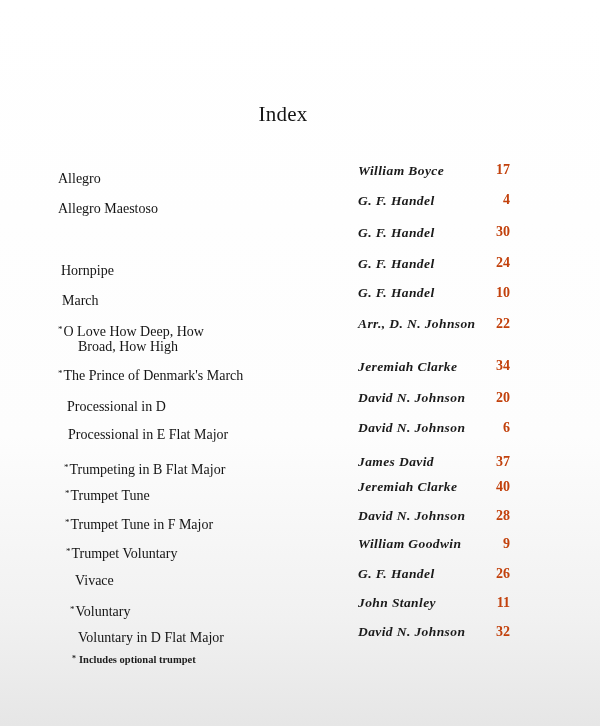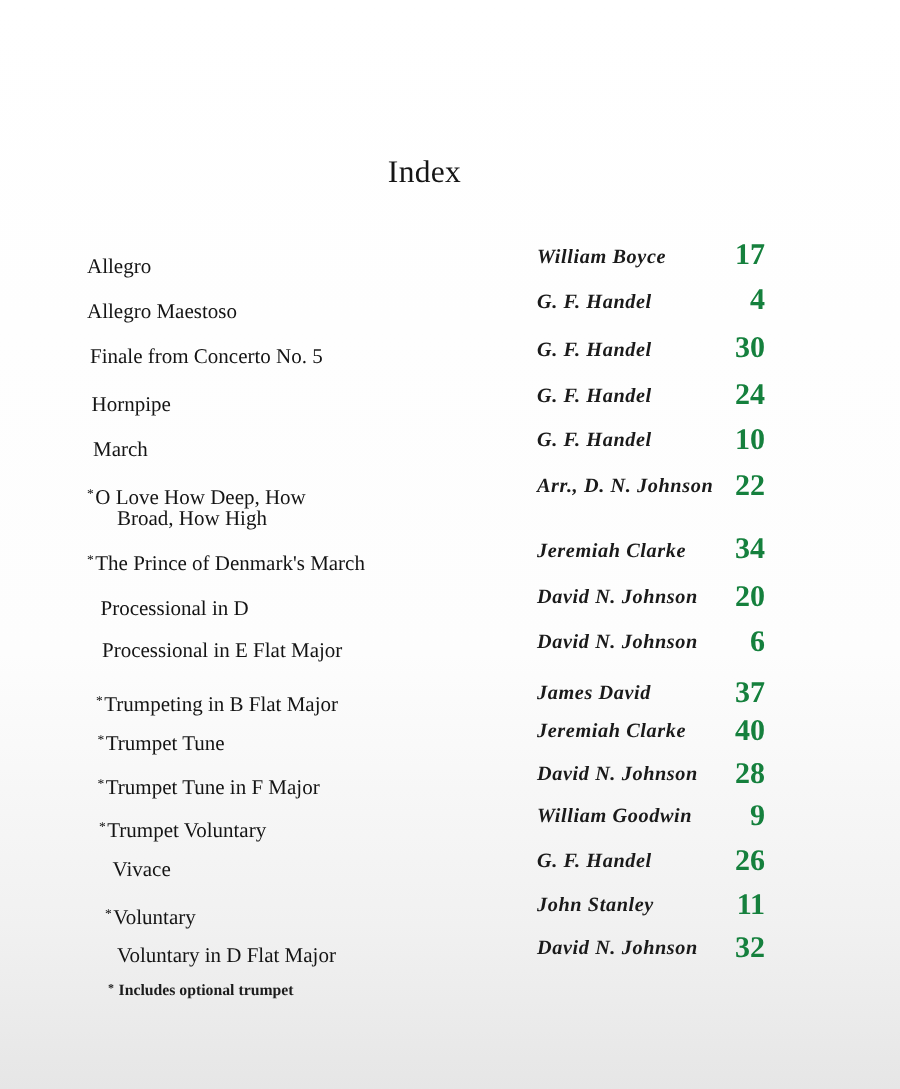--- a/index.html
+++ b/index.html
@@ -62,23 +62,23 @@
       color: #1a1a1a;
       white-space: nowrap;
     }
     .pageno {
       position: absolute;
       left: 470px;
       width: 40px;
       text-align: right;
       font-family: "Liberation Serif", "DejaVu Serif", serif;
       font-weight: bold;
-      font-size: 20px;
+      font-size: 14px;
       line-height: 18px;
-      color: #15803d;
+      color: #c2410c;
     }
     .footnote {
       position: absolute;
       top: 654px;
       left: 72px;
       font-family: "Liberation Serif", "DejaVu Serif", serif;
       font-weight: bold;
       font-size: 10.5px;
       color: #1c1c1c;
       white-space: nowrap;
@@ -102,21 +102,20 @@
     <div class="pageno" style="top:161px;">17</div>
   </div>
 
   <div class="entry" style="top:0;padding-left:44px;">
     <div class="piece" style="left:58px; top:199px;"><span>Allegro Maestoso</span></div>
     <div class="composer" style="top:192px;">G. F. Handel</div>
     <div class="pageno" style="top:191px;">4</div>
   </div>
 
   <div class="entry" style="top:0;">
-    <div class="piece" style="left:60px; top:229px;"><span>Finale from Concerto No. 5</span></div>
     <div class="composer" style="top:224px;">G. F. Handel</div>
     <div class="pageno" style="top:223px;">30</div>
   </div>
 
   <div class="entry" style="top:0;">
     <div class="piece" style="left:61px; top:261px;"><span>Hornpipe</span></div>
     <div class="composer" style="top:255px;">G. F. Handel</div>
     <div class="pageno" style="top:254px;">24</div>
   </div>
 

